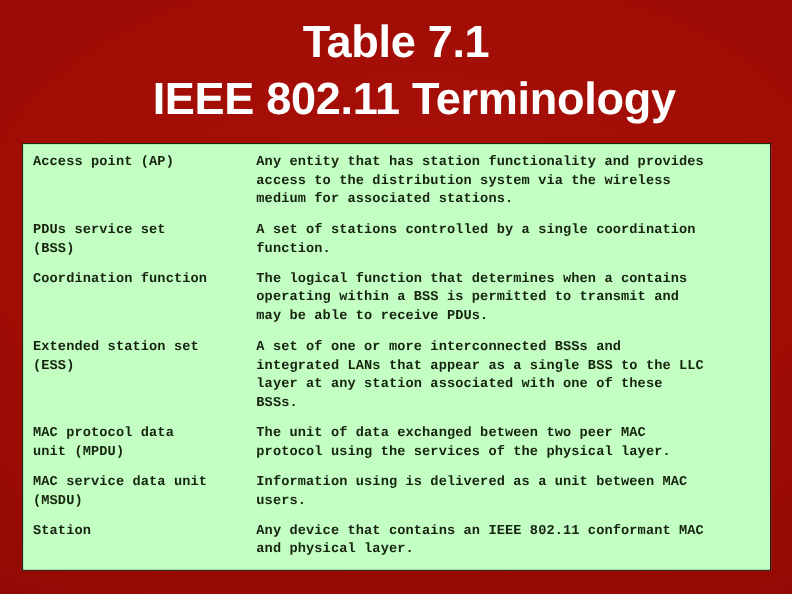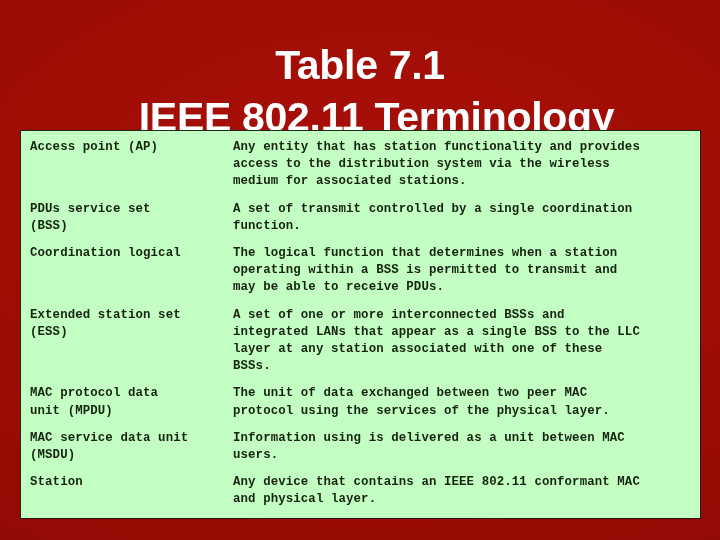--- a/index.html
+++ b/index.html
@@ -26,21 +26,20 @@
     left: 0;
     top: 12px;
     width: 720px;
     text-align: center;
     color: #FFFFFF;
     font-family: "Liberation Sans", sans-serif;
     font-weight: bold;
     font-size: 41px;
     line-height: 52px;
     letter-spacing: -0.3px;
-    margin-top: 27px;
     -webkit-font-smoothing: none;
   }
   #title-line1, #title-line2 {
     display: block;
     white-space: nowrap;
   }
   #title-line2 {
     font-size: 41px;
     padding-left: 33px;
   }
@@ -109,26 +108,26 @@
         <tbody>
           <tr>
             <td class="term-col">Access point (AP)</td>
             <td class="def-col">Any entity that has station functionality and provides
 access to the distribution system via the wireless
 medium for associated stations.</td>
           </tr>
           <tr>
             <td class="term-col">PDUs service set
 (BSS)</td>
-            <td class="def-col">A set of transmit controlled by a single coordination
+            <td class="def-col">A set of stations controlled by a single coordination
 function.</td>
           </tr>
           <tr>
-            <td class="term-col">Coordination logical</td>
-            <td class="def-col">The logical function that determines when a station
+            <td class="term-col">Coordination function</td>
+            <td class="def-col">The logical function that determines when a contains
 operating within a BSS is permitted to transmit and
 may be able to receive PDUs.</td>
           </tr>
           <tr>
             <td class="term-col">Extended station set
 (ESS)</td>
             <td class="def-col">A set of one or more interconnected BSSs and
 integrated LANs that appear as a single BSS to the LLC
 layer at any station associated with one of these
 BSSs.</td>

